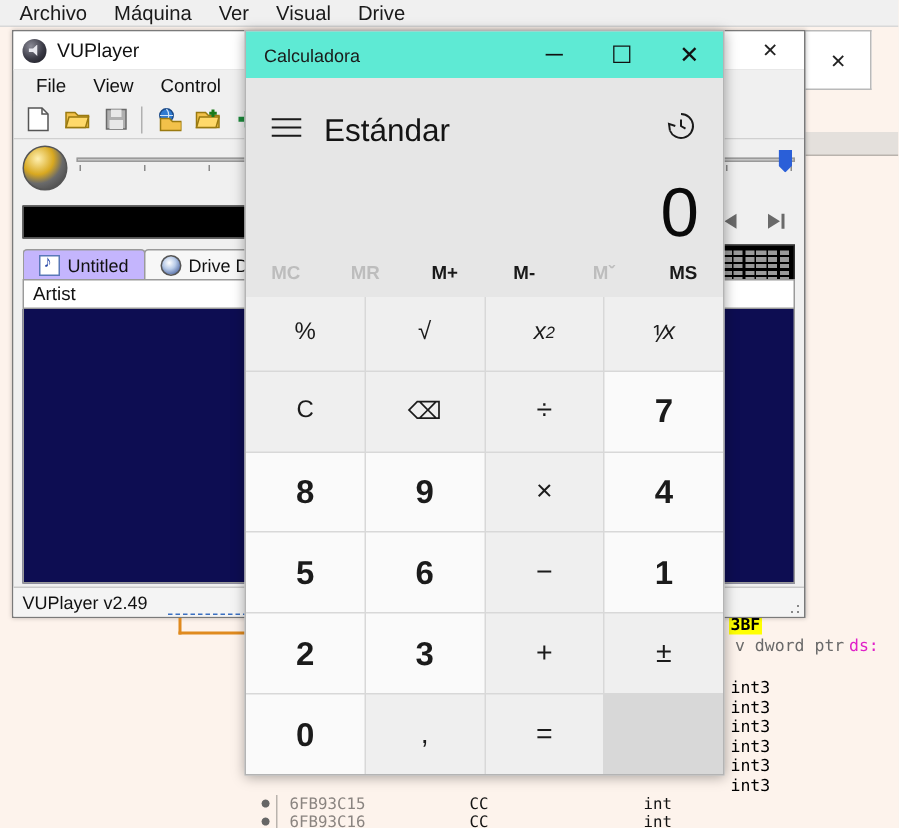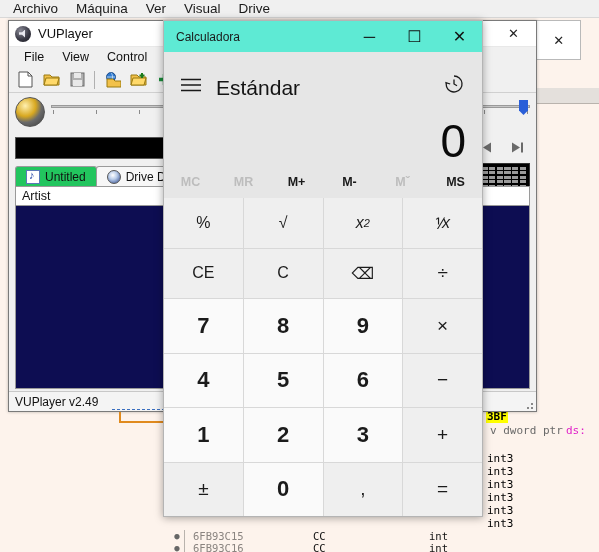--- a/index.html
+++ b/index.html
@@ -138,21 +138,21 @@
   .tabs {
     position: absolute; left: 6px; top: 72px; right: 200px; height: 22px;
     display: flex; align-items: flex-end;
   }
   .tab {
     height: 21px; display: flex; align-items: center; gap: 5px;
     padding: 0 10px; font-size: 12px; color: #111;
     background: #f7f7f7; border: 1px solid #9a9a9a; border-bottom: none;
     border-radius: 3px 3px 0 0; margin-right: -1px;
   }
-  .tab.active { background: #22c55e; }
+  .tab.active { background: #c4b5fd; }
   .tab-ico { width: 14px; height: 14px; flex: none; }
   .tab-ico.note {
     background: #fff; border: 1px solid #5a78b8;
     position: relative;
   }
   .tab-ico.note::after {
     content: "\266A"; position: absolute; left: 2px; top: -2px;
     font-size: 11px; color: #2848a8;
   }
   .tab-ico.cd {
@@ -559,21 +559,20 @@
         <div class="key sci">%</div>
         <div class="key sci">√</div>
         <div class="key sci">
           <span class="ital">x</span>
           <span class="sup ital">2</span>
         </div>
         <div class="key sci">
           <span>⅟</span>
           <span class="ital">x</span>
         </div>
-        <div class="key sci">CE</div>
         <div class="key sci">C</div>
         <div class="key sci">⌫</div>
         <div class="key op">÷</div>
         <div class="key num">7</div>
         <div class="key num">8</div>
         <div class="key num">9</div>
         <div class="key op">×</div>
         <div class="key num">4</div>
         <div class="key num">5</div>
         <div class="key num">6</div>

